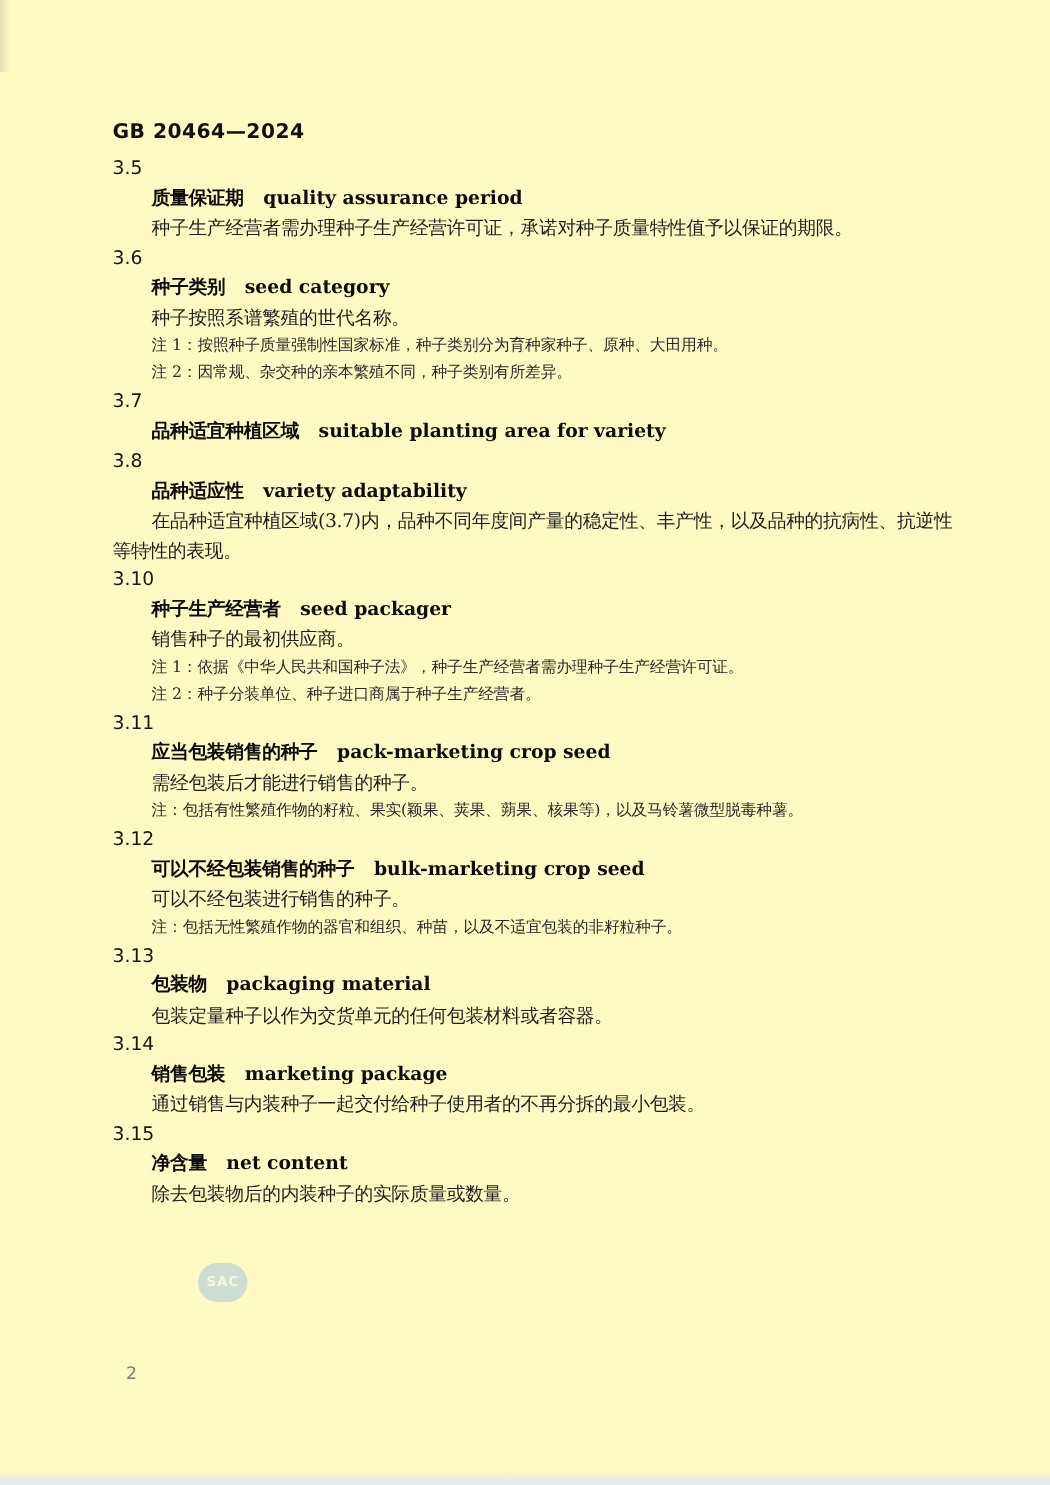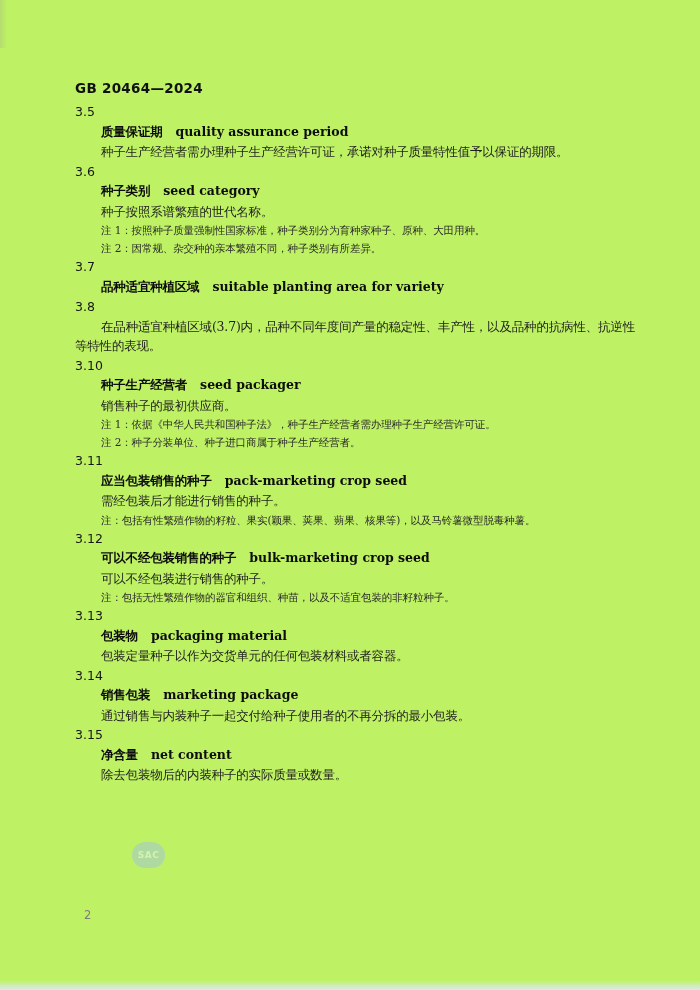--- a/index.html
+++ b/index.html
@@ -8,21 +8,21 @@
     height: 990px;
     background: #ffffff;
     position: relative;
     overflow: hidden;
     font-family: "DejaVu Serif", "Liberation Serif", serif;
     color: #1c1c1c;
   }
   .page {
     position: absolute;
     inset: 0;
-    background: #bef264;
+    background: #fef9c3;
   }
   .corner-smudge {
     position: absolute;
     top: 0; left: 0;
     width: 7px; height: 48px;
     background: linear-gradient(to right, rgba(150,150,150,0.25), rgba(255,255,255,0));
   }
   .bottom-fade {
     position: absolute;
     left: 0; right: 0; bottom: 0;
@@ -147,20 +147,23 @@
 
     <section>
       <div class="sec-num">3.7</div>
       <div class="term">
         <span class="term-zh">品种适宜种植区域</span><span class="term-en">suitable planting area for variety</span>
       </div>
     </section>
 
     <section>
       <div class="sec-num">3.8</div>
+      <div class="term">
+        <span class="term-zh">品种适应性</span><span class="term-en">variety adaptability</span>
+      </div>
       <p class="body-p">在品种适宜种植区域(3.7)内，品种不同年度间产量的稳定性、丰产性，以及品种的抗病性、抗逆性等特性的表现。</p>
     </section>
 
 
     <section>
       <div class="sec-num">3.10</div>
       <div class="term">
         <span class="term-zh">种子生产经营者</span><span class="term-en">seed packager</span>
       </div>
       <p class="body-p">销售种子的最初供应商。</p>

